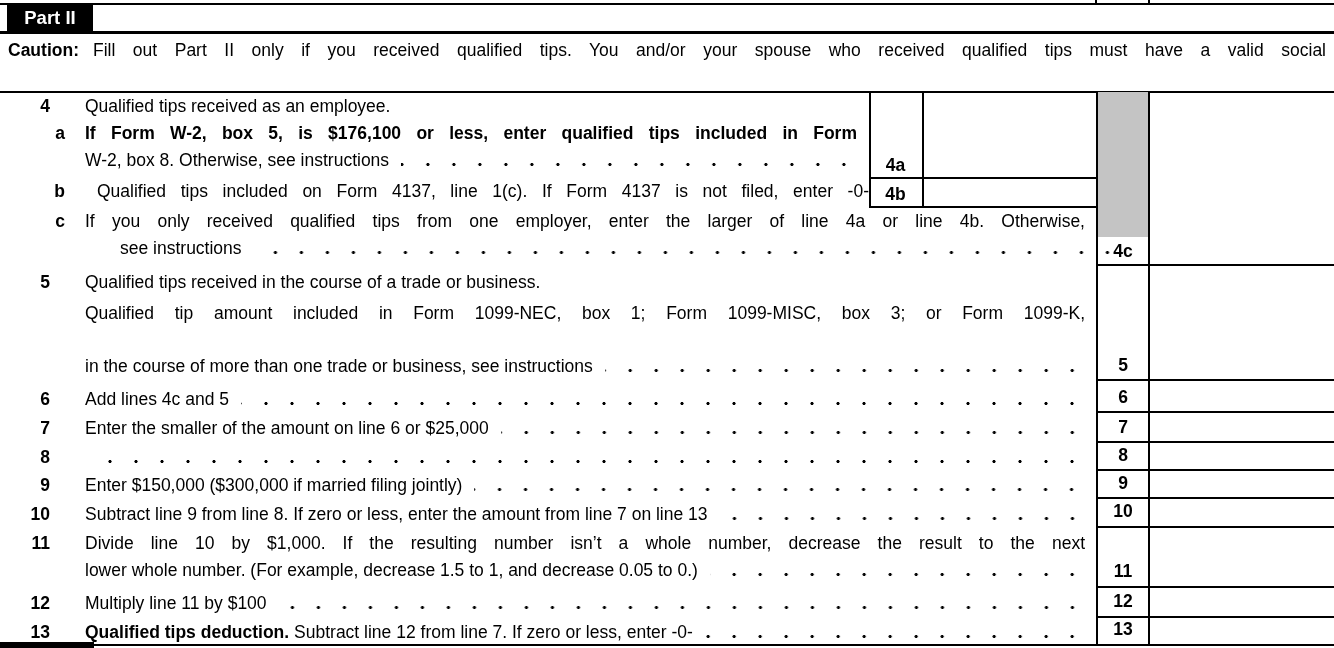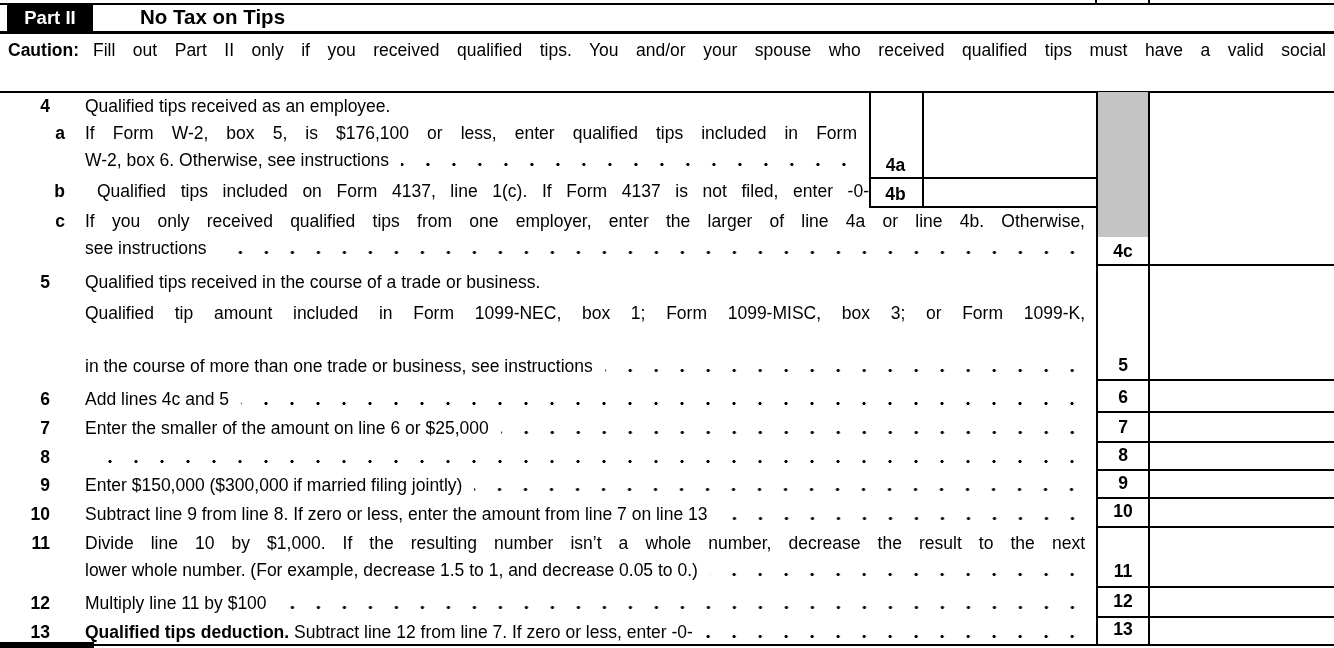--- a/index.html
+++ b/index.html
@@ -33,21 +33,20 @@
 </head>
 <body>
 
 <div class="page">
 
   <div class="rule" style="left:1095px; top:0; width:2px; height:4px;"></div>
   <div class="rule" style="left:1148px; top:0; width:2px; height:4px;"></div>
   <div class="rule" style="left:0; top:3px; width:1334px; height:2px;"></div>
 
   <div class="partbox">Part II</div>
-  <div class="parttitle">No Tax on Tips</div>
   <div class="rule" style="left:0; top:31px; width:1334px; height:3px;"></div>
 
   <div class="caution just" style="left:8px; top:40px; width:1318px;">
     <span class="b">Caution:</span><span>Fill out Part II only if you received qualified tips. You and/or your spouse who received qualified tips must have a valid social</span>
   </div>
   <div class="rule" style="left:0; top:91px; width:1334px; height:1.5px;"></div>
 
   <div class="grayfill" style="left:1097px; top:92px; width:52px; height:145px;"></div>
 
   <div class="rule" style="left:869px; top:92px; width:1.5px; height:115px;"></div>
@@ -68,36 +67,36 @@
   <div class="rule" style="left:1096px; top:585.5px; width:238px; height:2px;"></div>
   <div class="rule" style="left:1096px; top:615.5px; width:238px; height:2px;"></div>
 
   <div class="rule" style="left:0; top:643.5px; width:1334px; height:2px;"></div>
   <div class="rule" style="left:0; top:642px; width:94px; height:6px;"></div>
 
   <div class="num" style="top:96px;">4</div>
   <div class="txt" style="top:96px;">Qualified tips received as an employee.</div>
 
   <div class="numl" style="top:123px;">a</div>
-  <div class="just" style="top:123px; width:772px;">If Form W-2, box 5, is $176,100 or less, enter qualified tips included in Form</div>
+  <div class="just" style="top:123px; width:772px;font-weight:bold;">If Form W-2, box 5, is $176,100 or less, enter qualified tips included in Form</div>
   <div class="lead" style="top:150px; width:772px;">
-    <span class="t">W-2, box 6. Otherwise, see instructions</span>
+    <span class="t">W-2, box 8. Otherwise, see instructions</span>
     <span class="dots"></span>
   </div>
   <div class="blabel" style="left:869px; top:155px;">4a</div>
   <div class="field" style="left:924px; top:93px; width:172px; height:84px;"></div>
 
   <div class="numl" style="top:181px;">b</div>
   <div class="just" style="top:181px; width:772px;margin-left:12px;">Qualified tips included on Form 4137, line 1(c). If Form 4137 is not filed, enter -0-</div>
   <div class="blabel" style="left:869px; top:184px;">4b</div>
   <div class="field" style="left:924px; top:179px; width:172px; height:27px;"></div>
 
   <div class="numl" style="top:211px;">c</div>
   <div class="just" style="top:211px; width:1000px;">If you only received qualified tips from one employer, enter the larger of line 4a or line 4b. Otherwise,</div>
-  <div class="lead" style="top:238px; width:1000px;">
+  <div class="lead" style="top:238px; width:1000px;margin-left:35px;">
     <span class="t">see instructions</span>
     <span class="dots"></span>
   </div>
   <div class="blabel" style="left:1096px; top:241px; width:54px;">4c</div>
   <div class="field" style="left:1151px; top:237px; width:183px; height:26px;"></div>
 
   <div class="num" style="top:272px;">5</div>
   <div class="txt" style="top:272px;">Qualified tips received in the course of a trade or business.</div>
   <div class="just" style="top:303px; width:1000px;">Qualified tip amount included in Form 1099-NEC, box 1; Form 1099-MISC, box 3; or Form 1099-K,</div>
   <div class="lead" style="top:356px; width:1000px;">

